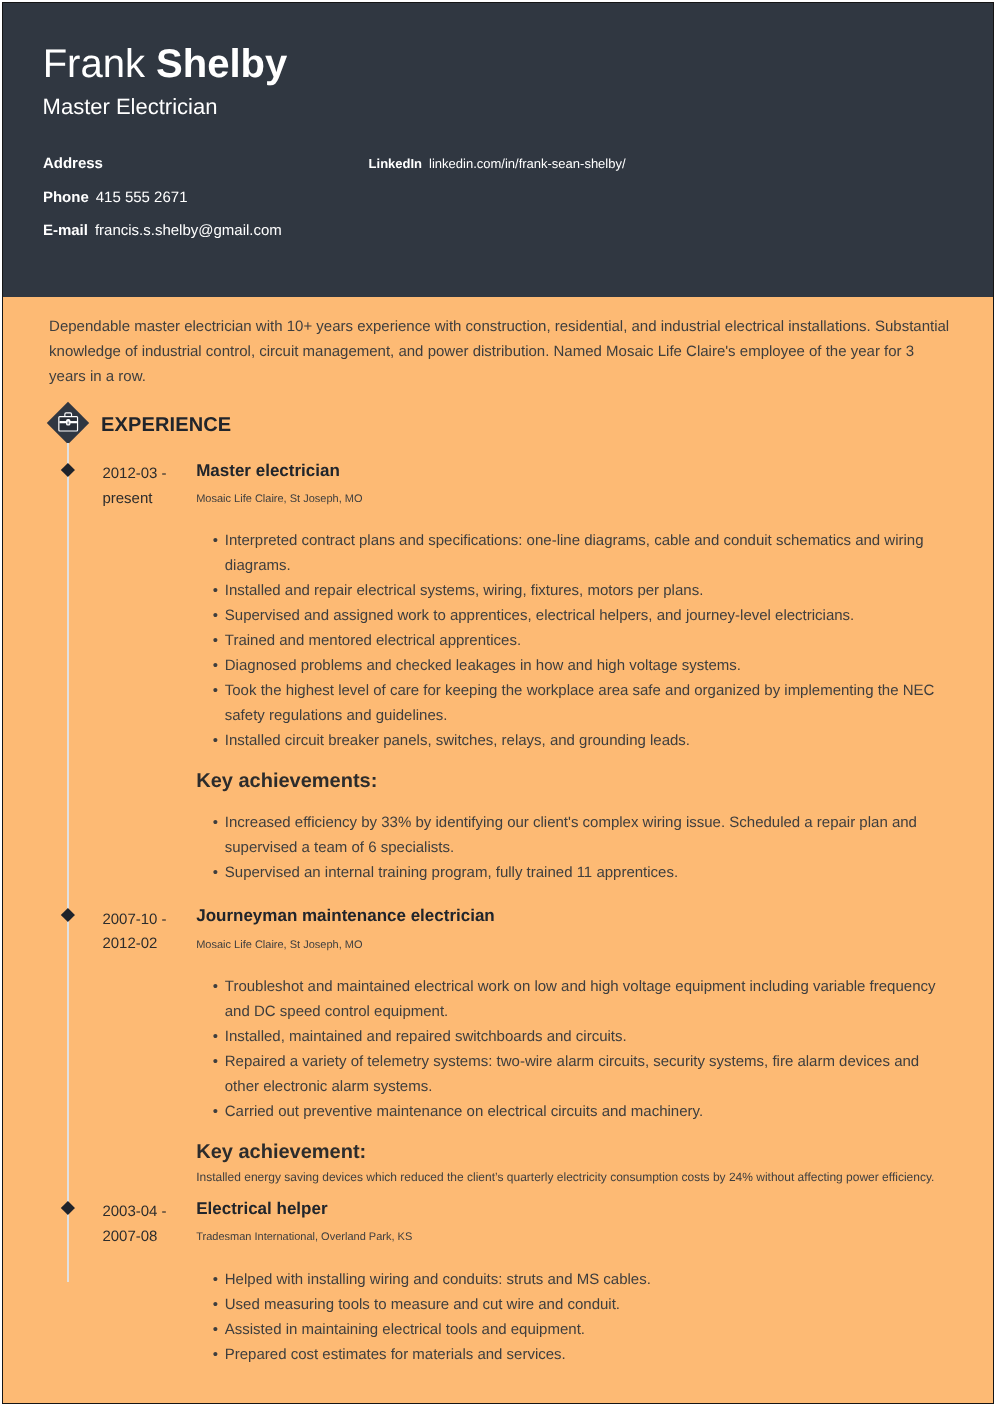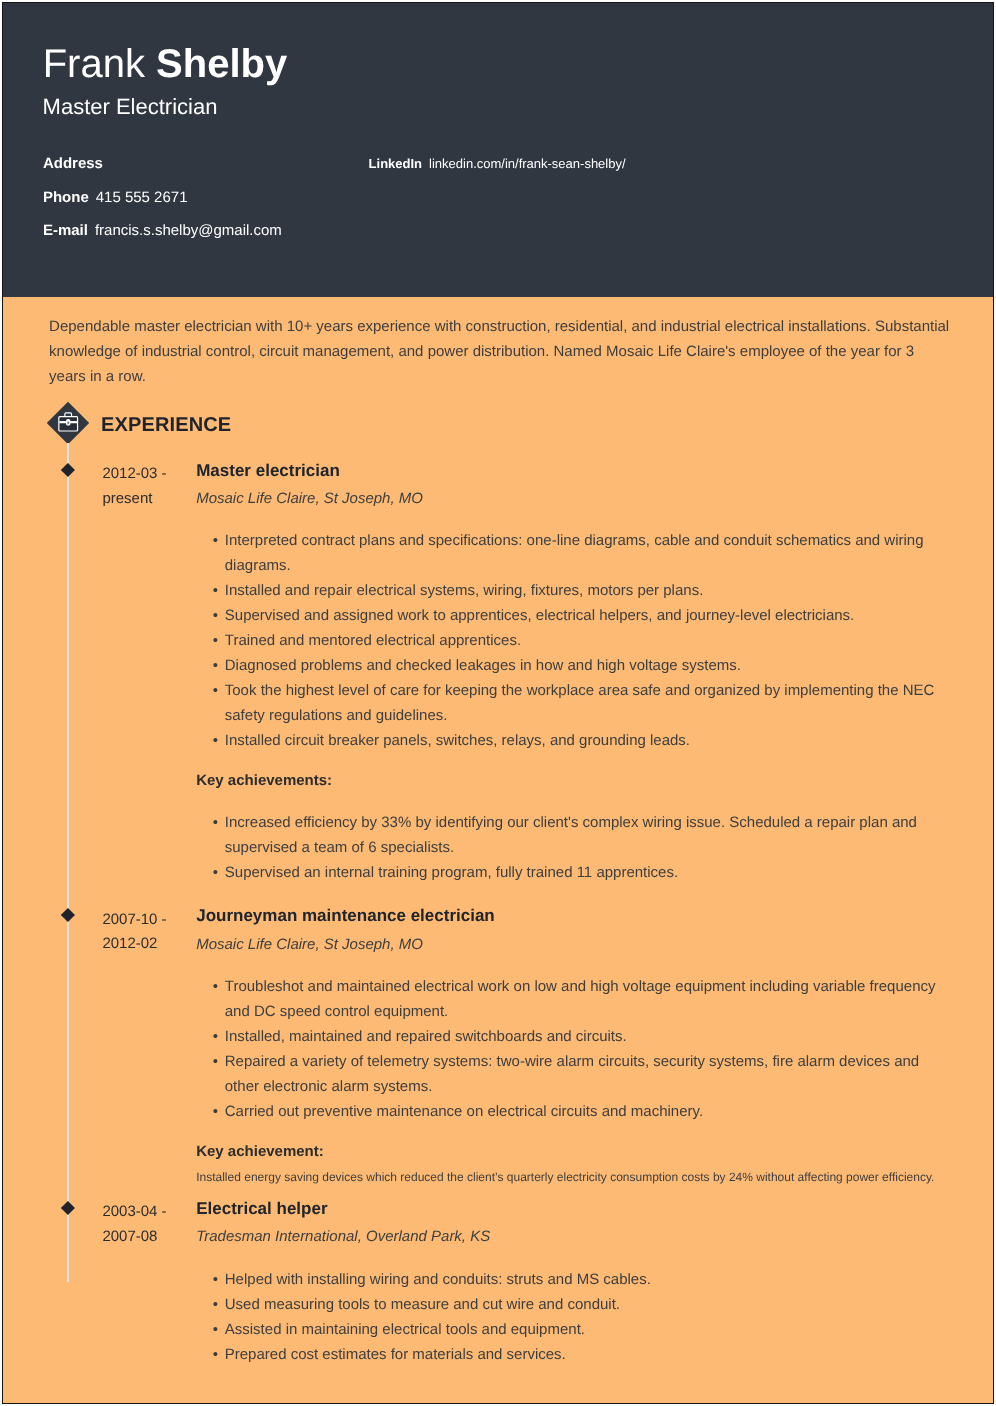--- a/index.html
+++ b/index.html
@@ -85,22 +85,22 @@
   .entry-bullet {
     position:absolute; left:60.15px; top:9.3px;
     width:9.8px; height:9.8px; background:#1f232b; transform:rotate(45deg);
   }
   .entry-date {
     position:absolute; left:99.4px; top:6.5px; width:86px;
     font-size:15px; font-weight:400; line-height:24.6px; color:#2c2c2c;
   }
   .entry-main { margin-left:193.2px; width:763.5px; }
   .entry-title { font-size:17px; font-weight:700; color:#21252b; line-height:30.4px; }
-  .entry-company { font-size:15px; font-style:italic; color:#3e3e3e; line-height:26.3px; }
-  .kv-head { font-size:15px; font-weight:700; color:#2c2c2c; line-height:24.9px; }
+  .entry-company { font-size:11px; color:#3e3e3e; line-height:26.3px; }
+  .kv-head { font-size:20px; font-weight:700; color:#2c2c2c; line-height:24.9px; }
   .plain { font-size:12px; color:#3e3e3e; line-height:24.9px; }
   ul.bullets { margin:16px; padding:0; list-style:none; }
   ul.bullets li {
     position:relative; font-size:15px; line-height:25.0px; color:#3e3e3e;
     padding-left:12.6px;
   }
   ul.bullets li:before {
     content:"\2022"; position:absolute; left:0.5px; top:0;
     color:#3e3e3e; font-size:15px; line-height:25.0px;
   }

